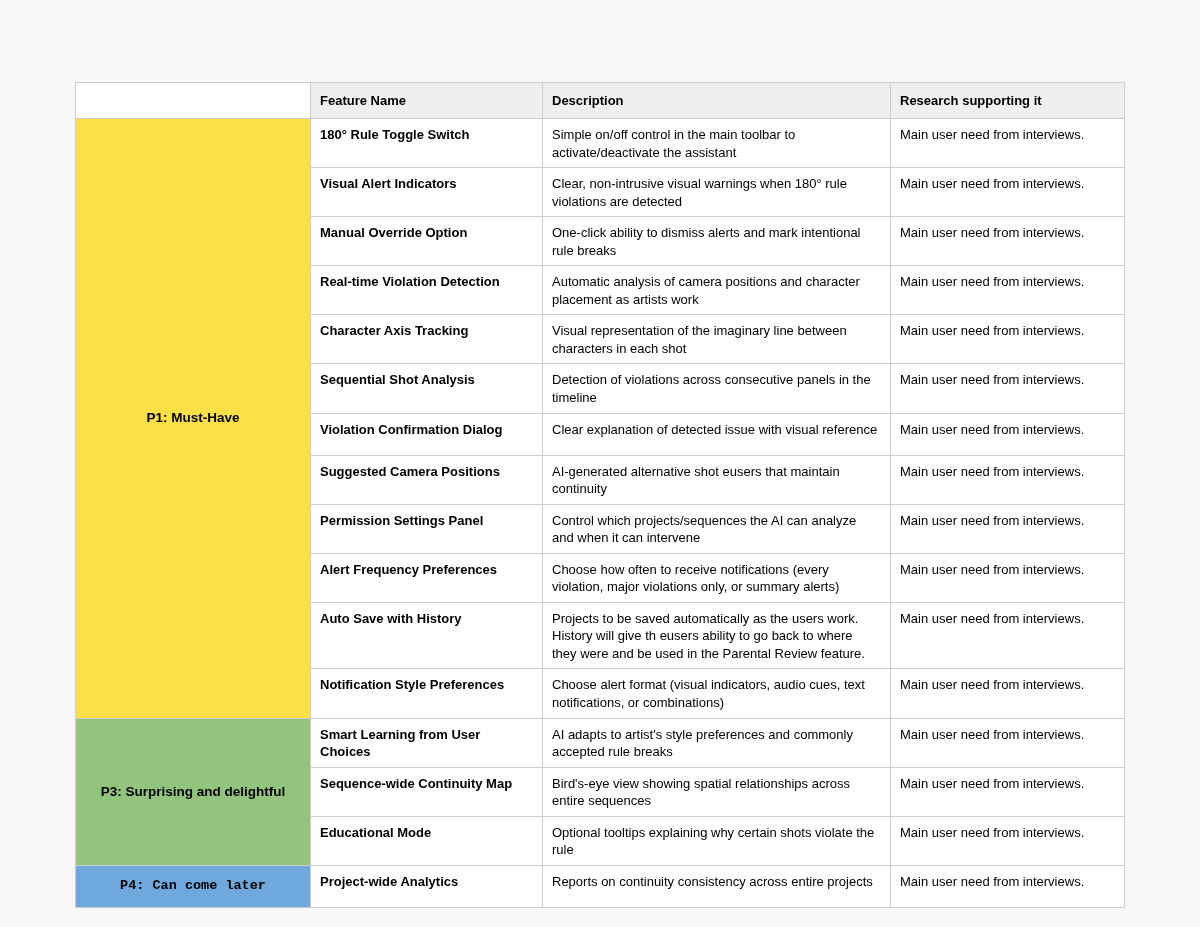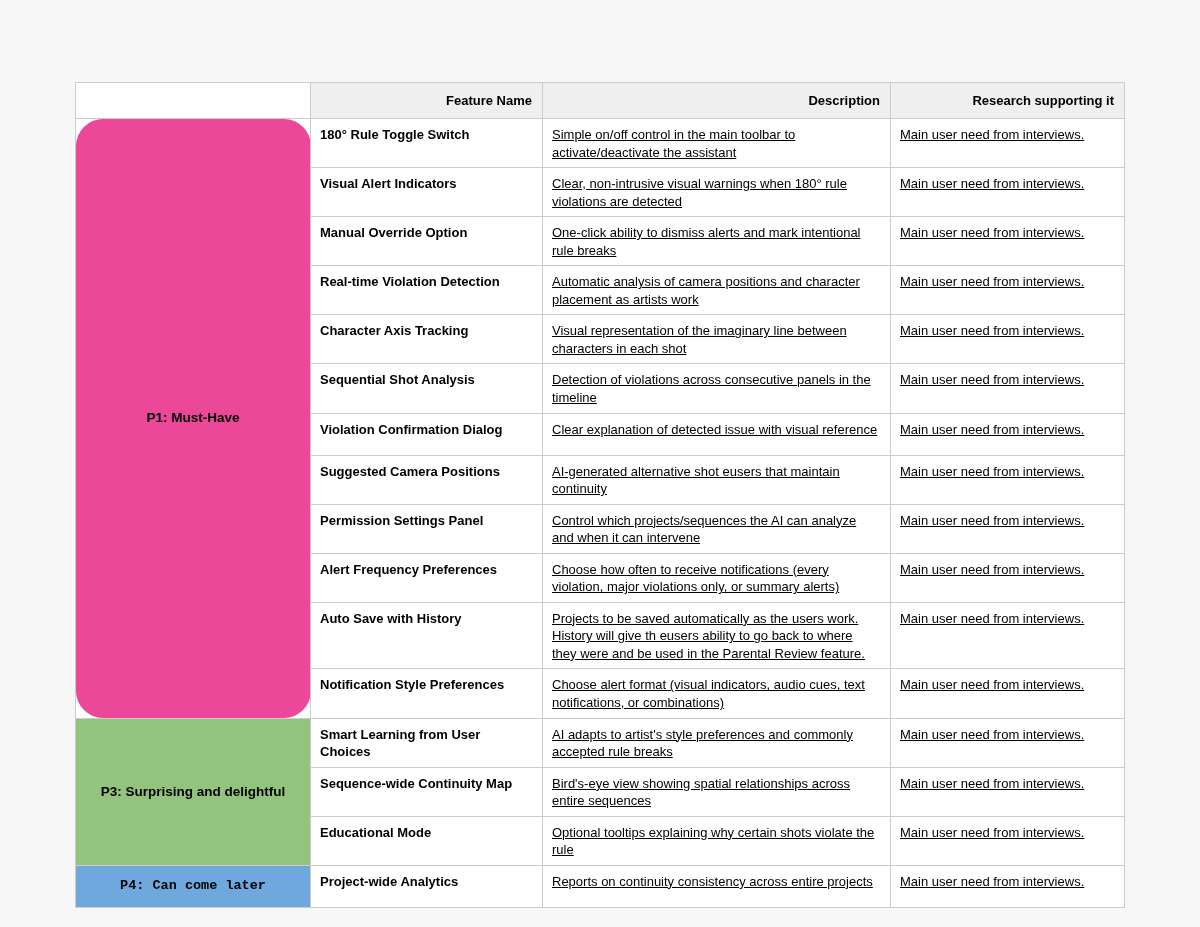--- a/index.html
+++ b/index.html
@@ -29,21 +29,21 @@
   col.col-feature     { width: 232px; }
   col.col-description { width: 348px; }
   col.col-research    { width: 234px; }
 
   th, td { border: 1px solid #cccccc; }
 
   thead th {
     background: #efefef;
     font-size: 13px;
     font-weight: bold;
-    text-align: right;
+    text-align: left;
     vertical-align: middle;
     padding: 6px 10px 6px 9px;
     height: 36px;
   }
   thead th.corner { background: #ffffff; }
 
   tbody td {
     font-size: 13px;
     line-height: 1.35;
     vertical-align: top;
@@ -52,21 +52,21 @@
     background: #ffffff;
   }
   td.group-cell {
     text-align: center;
     vertical-align: middle;
     font-weight: bold;
     font-size: 13.5px;
     padding: 4px 8px;
   }
   td.feature-cell { font-weight: bold; margin-top: 20px; }
-  td.description-cell, td.research-cell { font-weight: normal; text-decoration: underline; }
+  td.description-cell, td.research-cell { font-weight: normal; }
 </style>
 </head>
 <body>
 
 <div class="page">
   <table class="feature-table">
     <colgroup>
       <col class="col-group">
       <col class="col-feature">
       <col class="col-description">
@@ -75,21 +75,21 @@
     <thead>
       <tr>
         <th class="corner"></th>
         <th>Feature Name</th>
         <th>Description</th>
         <th>Research supporting it</th>
       </tr>
     </thead>
     <tbody>
         <tr>
-          <td class="group-cell" rowspan="12" style="background: #ec4899; border-radius: 27px;">P1: Must-Have</td>
+          <td class="group-cell" rowspan="12" style="background: #fde047;">P1: Must-Have</td>
           <td class="feature-cell">180° Rule Toggle Switch</td>
           <td class="description-cell">Simple on/off control in the main toolbar to activate/deactivate the assistant</td>
           <td class="research-cell">Main user need from interviews.</td>
         </tr>
         <tr>
           <td class="feature-cell">Visual Alert Indicators</td>
           <td class="description-cell">Clear, non-intrusive visual warnings when 180° rule violations are detected</td>
           <td class="research-cell">Main user need from interviews.</td>
         </tr>
         <tr>

